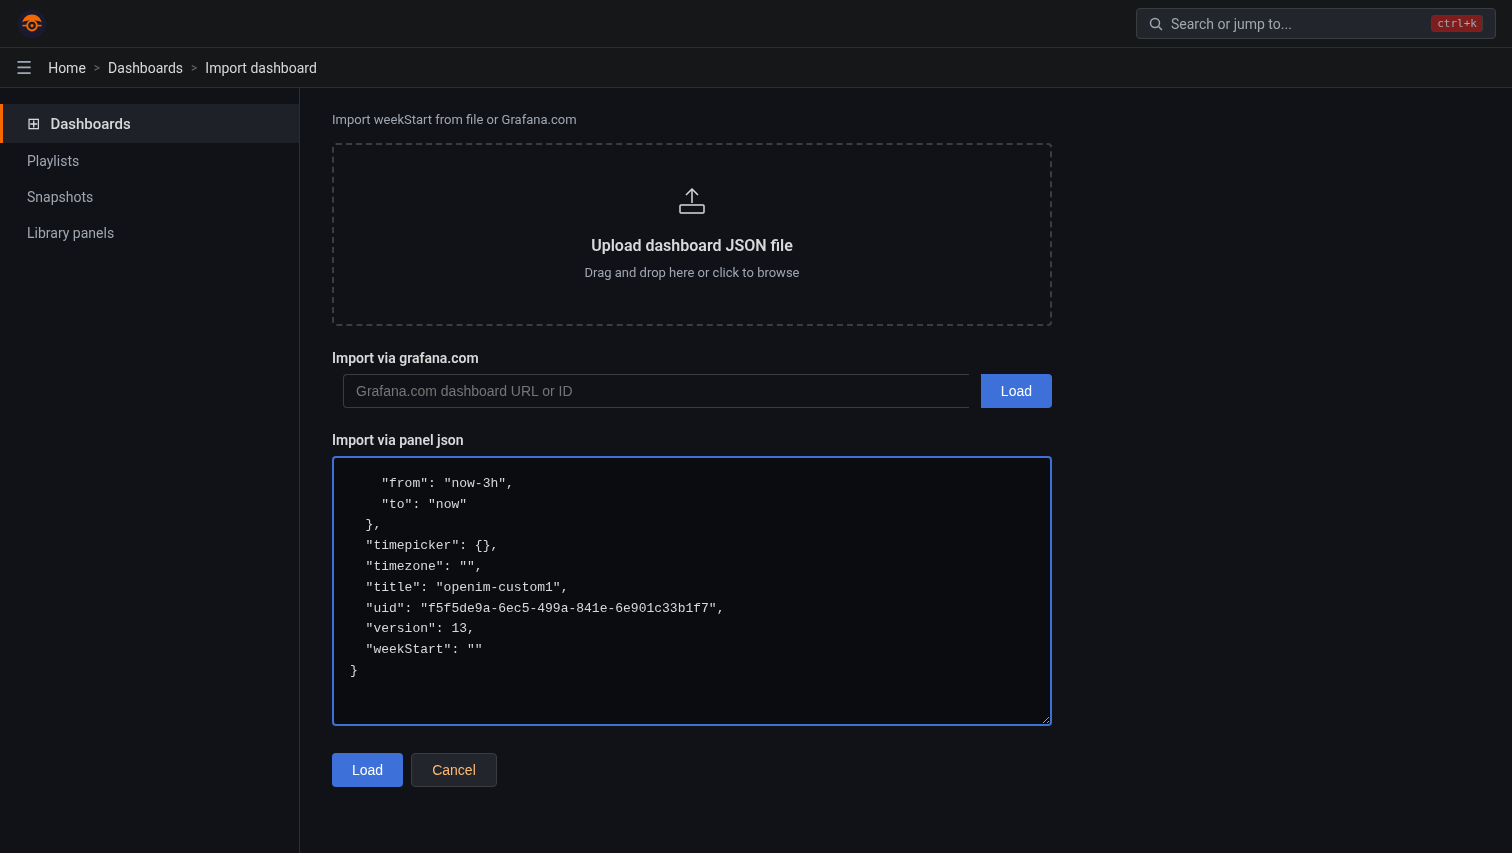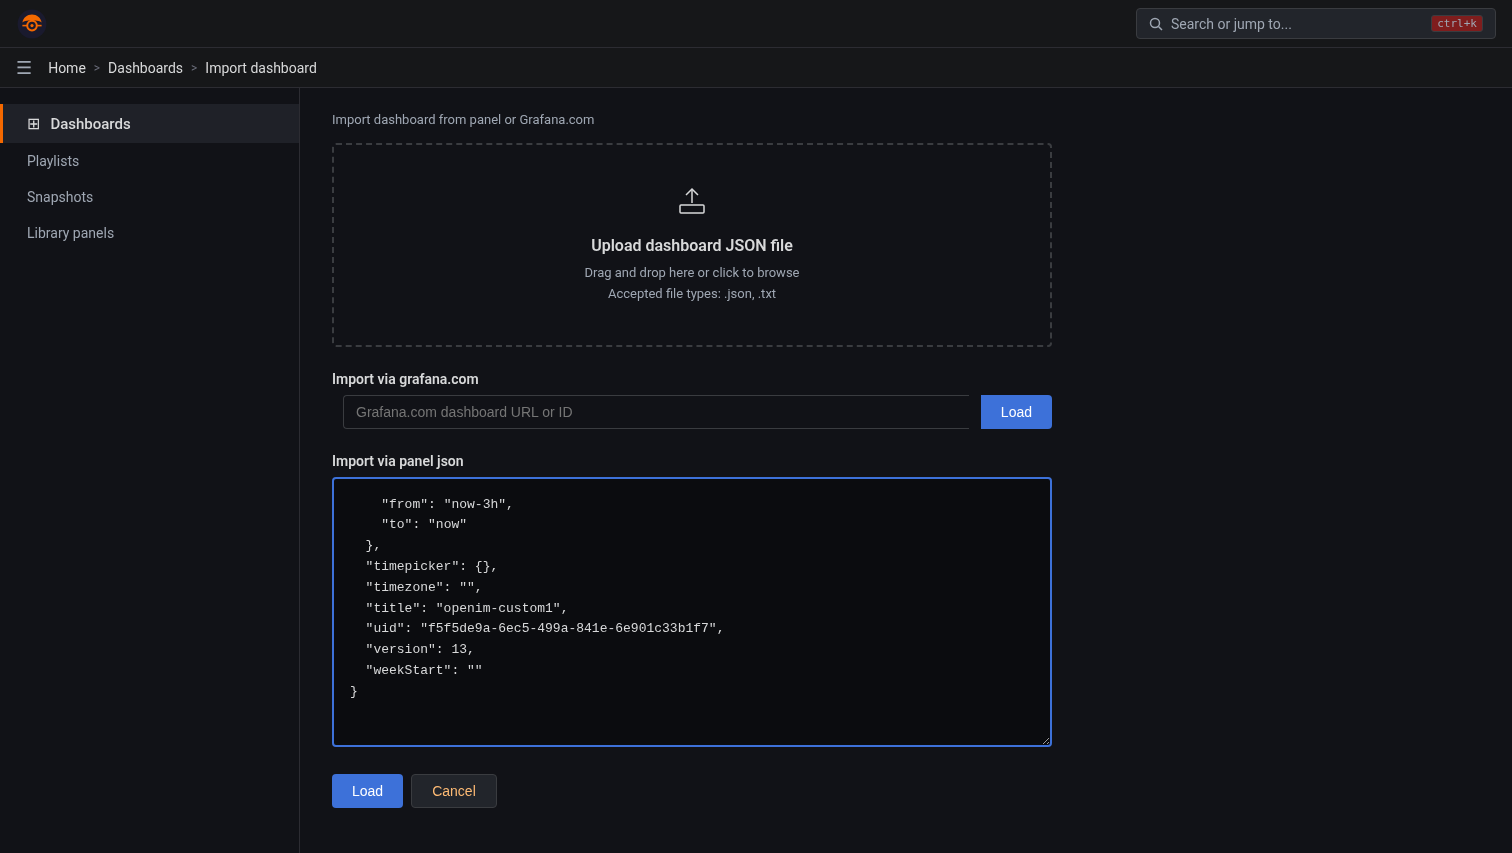--- a/index.html
+++ b/index.html
@@ -314,33 +314,32 @@
     </div>
     <div class="sidebar-sub-item">
       <span class="sidebar-sub-item-label">Snapshots</span>
     </div>
     <div class="sidebar-sub-item">
       <span class="sidebar-sub-item-label">Library panels</span>
     </div>
   </aside>
 
   <main class="main">
-    <p class="section-title">Import dashboard from panel or Grafana.com</p>
+    <p class="section-title">Import weekStart from file or Grafana.com</p>
 
     <div class="upload-area">
       <div class="upload-icon">
         <svg width="32" height="32" viewBox="0 0 32 32" fill="none" xmlns="http://www.w3.org/2000/svg">
           <rect x="4" y="20" width="24" height="8" rx="1" stroke="#d8d9da" stroke-width="1.5" fill="none"></rect>
           <polyline points="16,4 16,18" stroke="#d8d9da" stroke-width="1.5"></polyline>
           <polyline points="10,10 16,4 22,10" stroke="#d8d9da" stroke-width="1.5" fill="none"></polyline>
         </svg>
       </div>
       <div class="upload-title">Upload dashboard JSON file</div>
       <div class="upload-subtitle">Drag and drop here or click to browse</div>
-      <div class="upload-subtitle">Accepted file types: .json, .txt</div>
     </div>
 
     <div class="import-section">
       <div class="import-label">Import via grafana.com</div>
       <div class="import-row">
         <input class="import-input" type="text" placeholder="Grafana.com dashboard URL or ID" style="">
         <button class="load-btn">Load</button>
       </div>
     </div>
 

